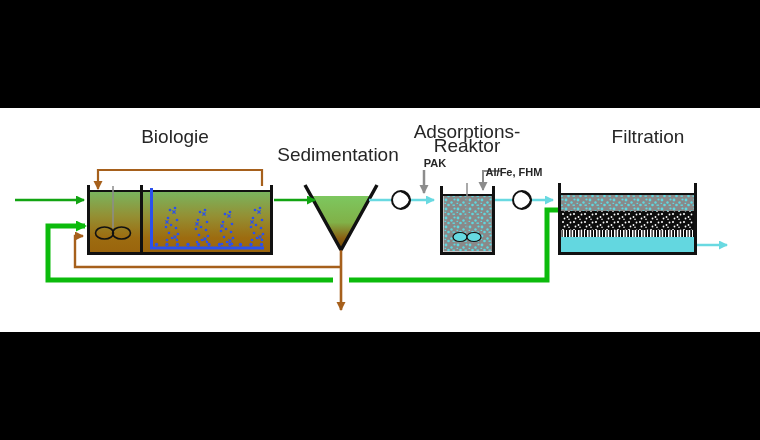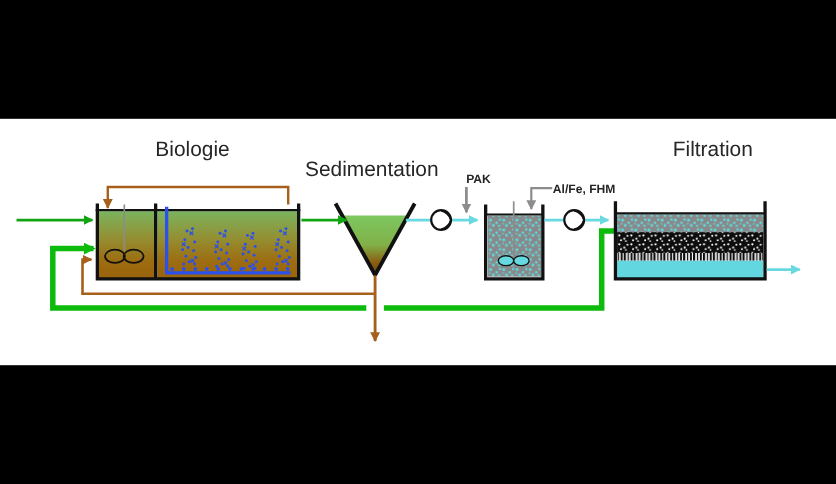--- a/index.html
+++ b/index.html
@@ -199,18 +199,22 @@
         <path d="M559.5,75 V147 M695.5,75 V147 M558,145.5 H697" stroke="#111111" stroke-width="3" fill="none"></path>
       </g>
 
       <g>
         <path d="M697,137 H727" stroke="#69d9e1" stroke-width="2.5" fill="none" marker-end="url(#aCyan)"></path>
       </g>
     </svg>
 
     <div class="lbl stage" style="left:175px;top:22px">Biologie</div>
     <div class="lbl stage" style="left:338px;top:40px">Sedimentation</div>
+    <div class="lbl stage" style="left:467px;top:17px">
+      <div>Adsorptions-</div>
+      <div>Reaktor</div>
+    </div>
     <div class="lbl stage" style="left:648px;top:22px">Filtration</div>
 
     <div class="lbl dose" style="left:435px;top:49px">PAK</div>
-    <div class="lbl dose" style="left:531px;top:58px">Al/Fe, FHM</div>
+    <div class="lbl dose" style="left:514px;top:58px">Al/Fe, FHM</div>
   </div>
 </div>
 
 </body></html>

